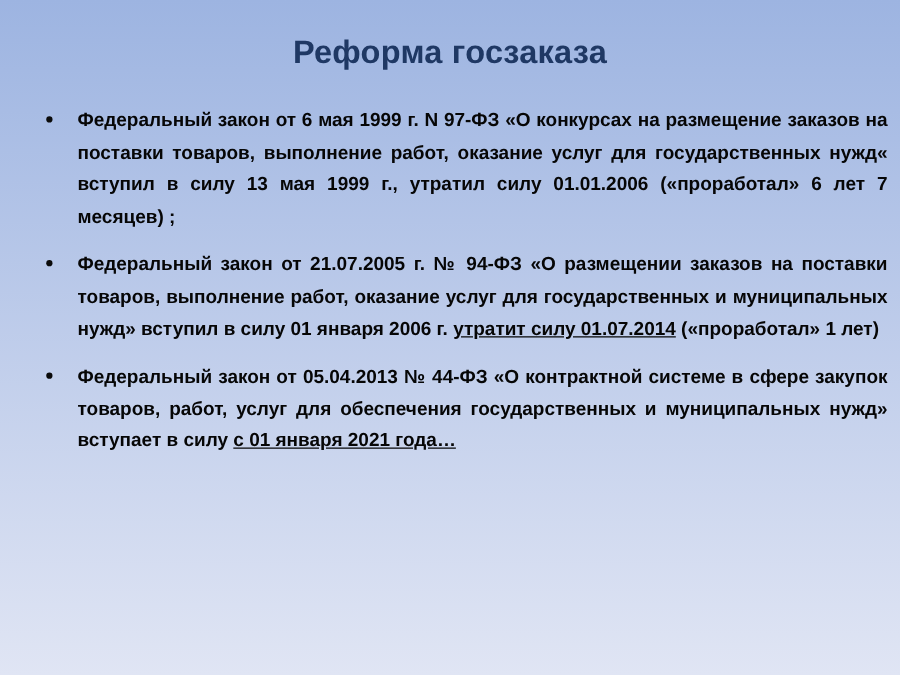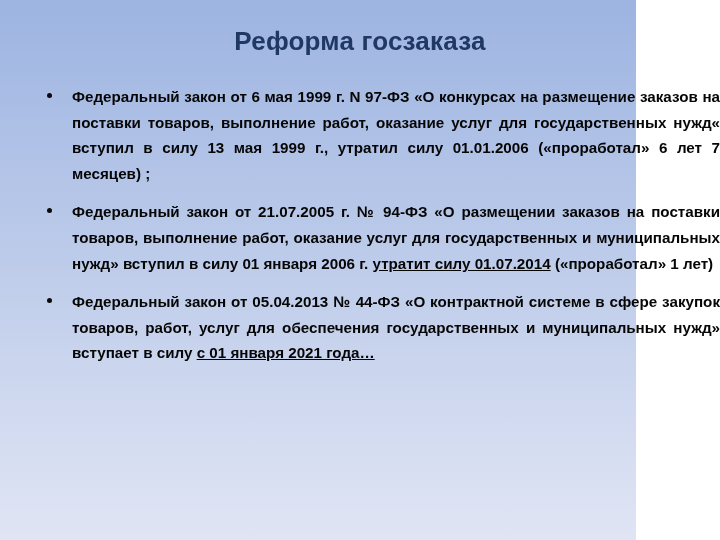--- a/index.html
+++ b/index.html
@@ -8,21 +8,21 @@
   }
   body {
     width: 720px;
     height: 540px;
     overflow: hidden;
     font-family: "Liberation Sans", "DejaVu Sans", sans-serif;
   }
 
   #slide {
     position: relative;
-    width: 636px;
+    width: 720px;
     height: 540px;
     box-sizing: border-box;
     background: linear-gradient(to bottom,
                 #9db4e1 0%,
                 #a9bde5 12%,
                 #bccbe9 38%,
                 #cdd7ee 60%,
                 #dbe1f3 82%,
                 #e0e5f4 100%);
     padding-left: 13px;
@@ -40,21 +40,21 @@
     color: #1f3864;
     letter-spacing: 0.2px;
     line-height: 1.2;
     white-space: nowrap;
   }
 
   
   #body-block {
     position: absolute;
     top: 84px;
-    left: 38px;
+    left: 28px;
     width: 682px;
   }
 
   .bullet-para {
     position: relative;
     padding-left: 34px;
     margin-bottom: 13px;
     font-size: 15.2px;
     line-height: 25.6px;
     color: #060606;

